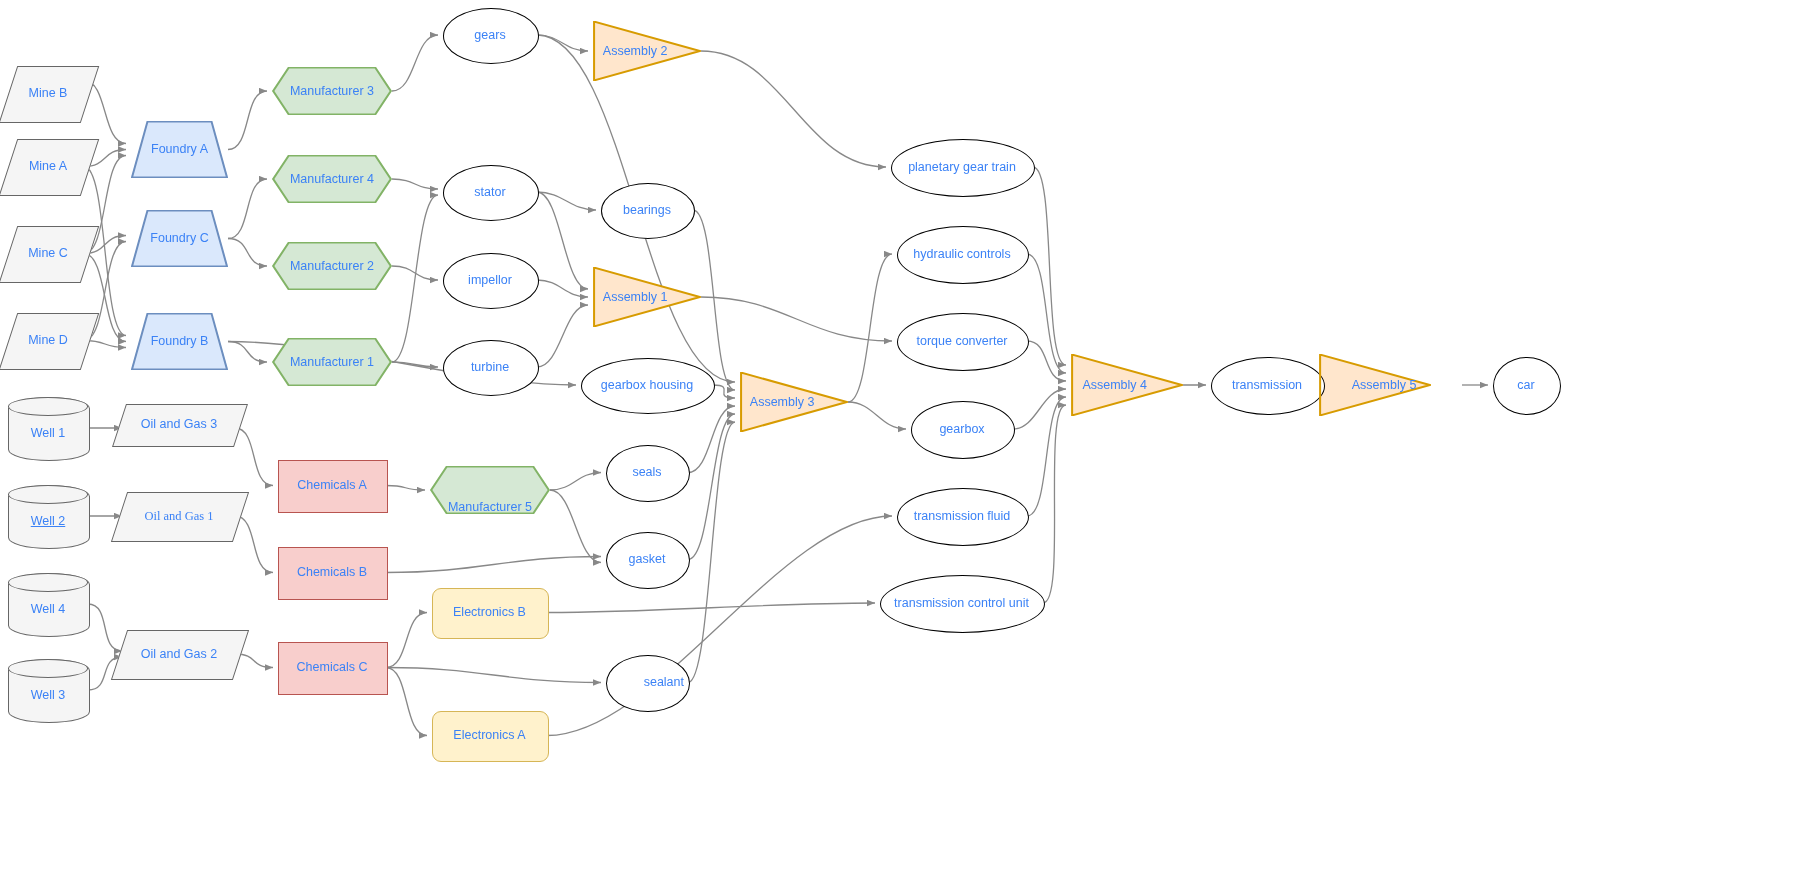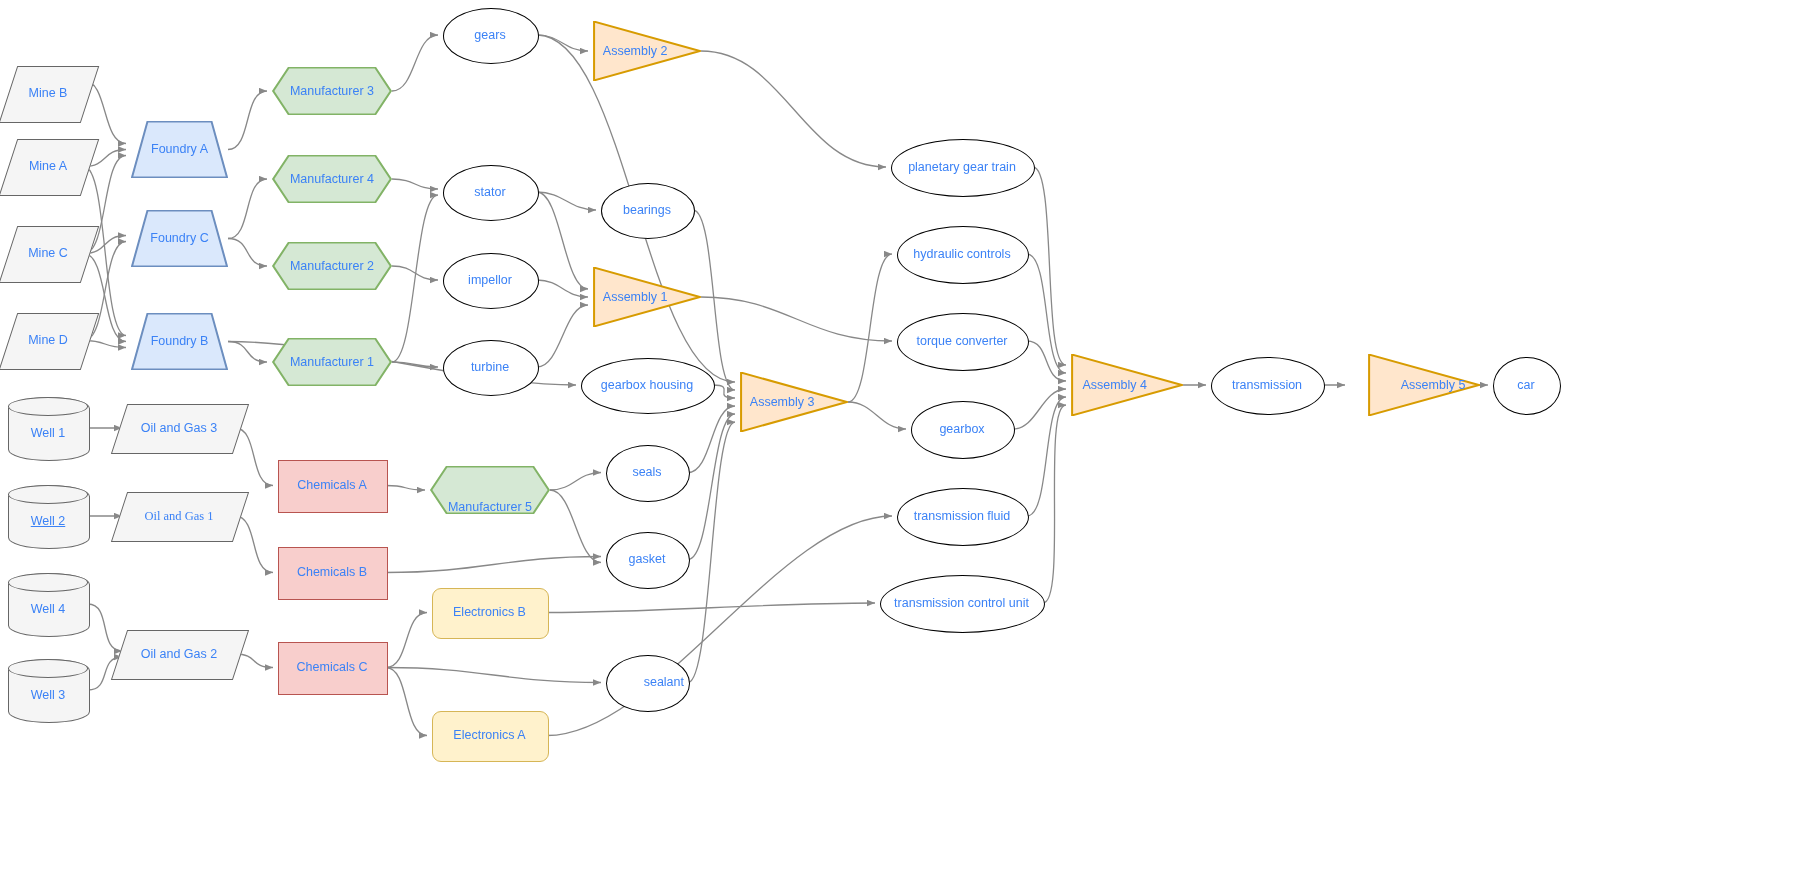--- a/index.html
+++ b/index.html
@@ -248,21 +248,21 @@
         </svg>
         <span class="label">Foundry C</span>
       </div>
       <div class="node n-trap" style="left: 131px; top: 313px; width: 97px; height: 57px;">
         <div class="shape-bg"></div>
         <svg class="shape-outline" viewBox="0 0 100 100" preserveAspectRatio="none">
           <polygon points="17,1 83,1 99,99 1,99" fill="none" stroke="#6c8ebf" stroke-width="2" vector-effect="non-scaling-stroke"></polygon>
         </svg>
         <span class="label">Foundry B</span>
       </div>
-      <div class="node n-para" style="left: 119px; top: 404px; width: 120px; height: 48px;">
+      <div class="node n-para" style="left: 119px; top: 404px; width: 120px; height: 41px;">
         <div class="shape-bg"></div>
         <span class="label">Oil and Gas 3</span>
       </div>
       <div class="node n-para" style="left: 119px; top: 492px; width: 120px; height: 48px; font-family: Liberation Serif, serif;">
         <div class="shape-bg"></div>
         <span class="label">Oil and Gas 1</span>
       </div>
       <div class="node n-para" style="left: 119px; top: 630px; width: 120px; height: 48px;">
         <div class="shape-bg"></div>
         <span class="label">Oil and Gas 2</span>
@@ -379,21 +379,21 @@
         </svg>
         <span class="label">Assembly 3</span>
       </div>
       <div class="node n-tri" style="left: 1071px; top: 354px; width: 112px; height: 62px;">
         <div class="shape-bg"></div>
         <svg class="shape-outline" viewBox="0 0 100 100" preserveAspectRatio="none">
           <polygon points="1,1 99,50 1,99" fill="none" stroke="#d79b00" stroke-width="2" vector-effect="non-scaling-stroke"></polygon>
         </svg>
         <span class="label">Assembly 4</span>
       </div>
-      <div class="node n-tri" style="left: 1368px; top: 354px; width: 112px; height: 62px; padding-left: 35px;">
+      <div class="node n-tri" style="left: 1319px; top: 354px; width: 112px; height: 62px; padding-left: 35px;">
         <div class="shape-bg"></div>
         <svg class="shape-outline" viewBox="0 0 100 100" preserveAspectRatio="none">
           <polygon points="1,1 99,50 1,99" fill="none" stroke="#d79b00" stroke-width="2" vector-effect="non-scaling-stroke"></polygon>
         </svg>
         <span class="label">Assembly 5</span>
       </div>
       <div class="node n-ellipse" style="left: 891px; top: 139px; width: 142px; height: 56px;">
         <div class="shape-bg"></div>
         <span class="label">planetary gear train</span>
       </div>

